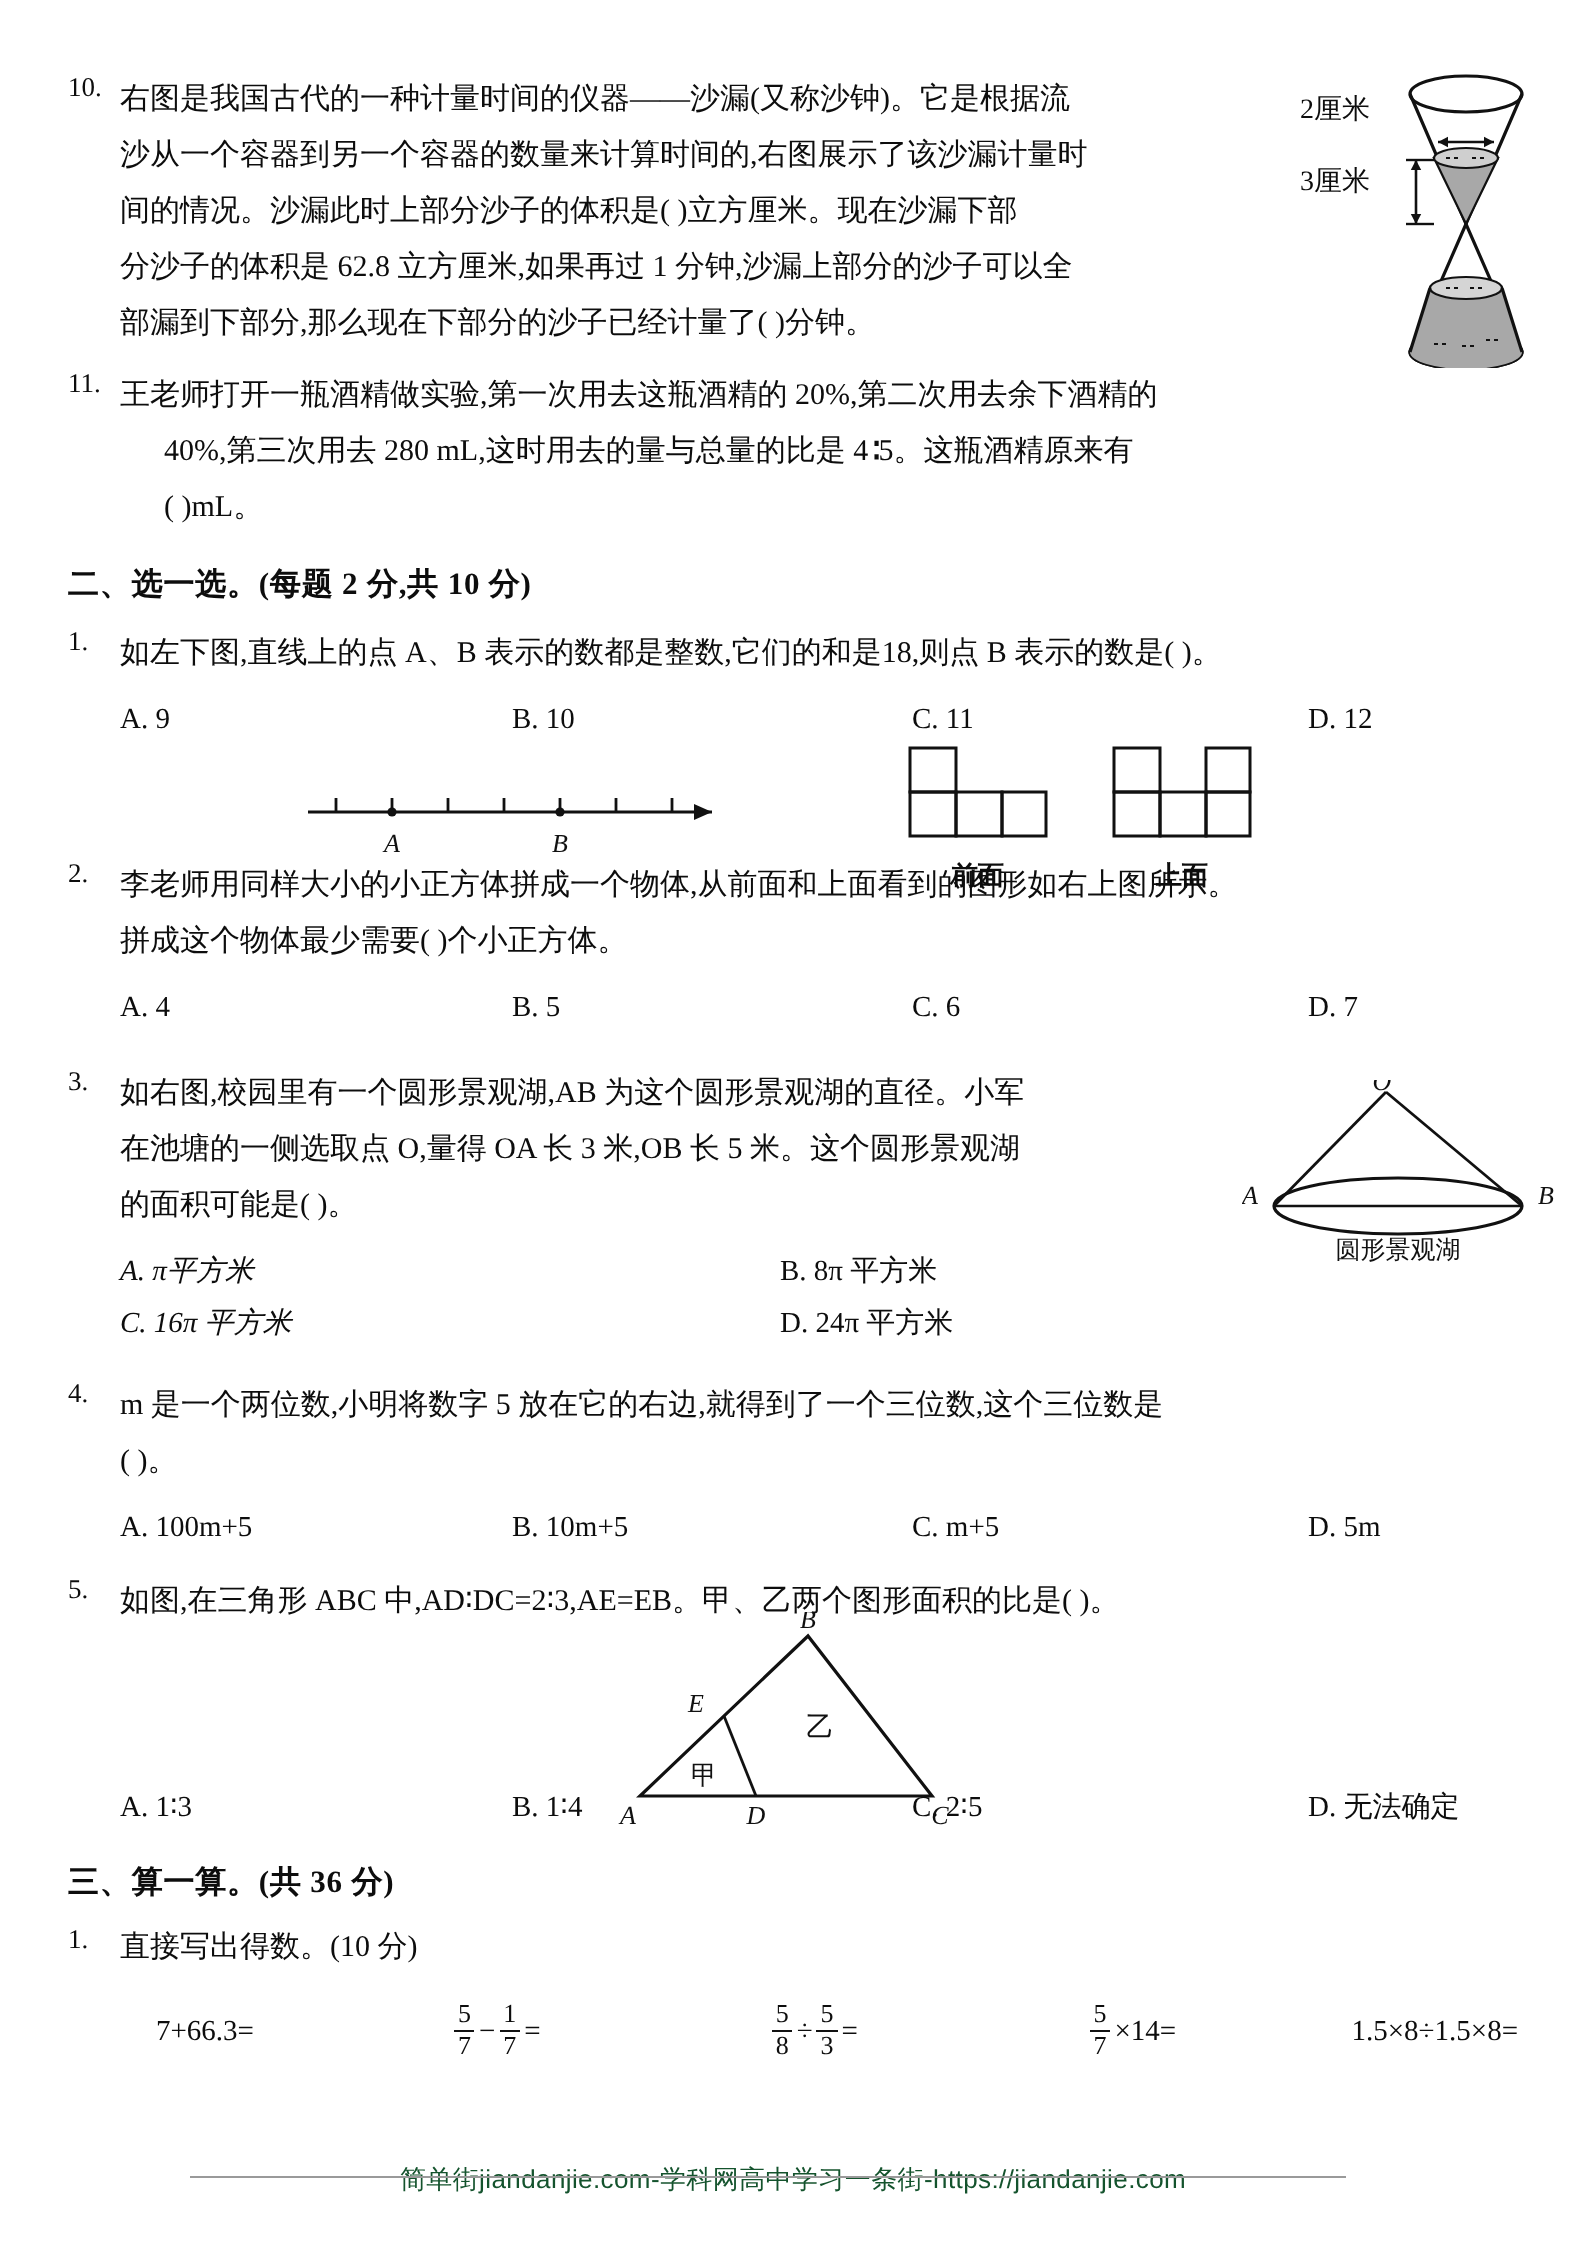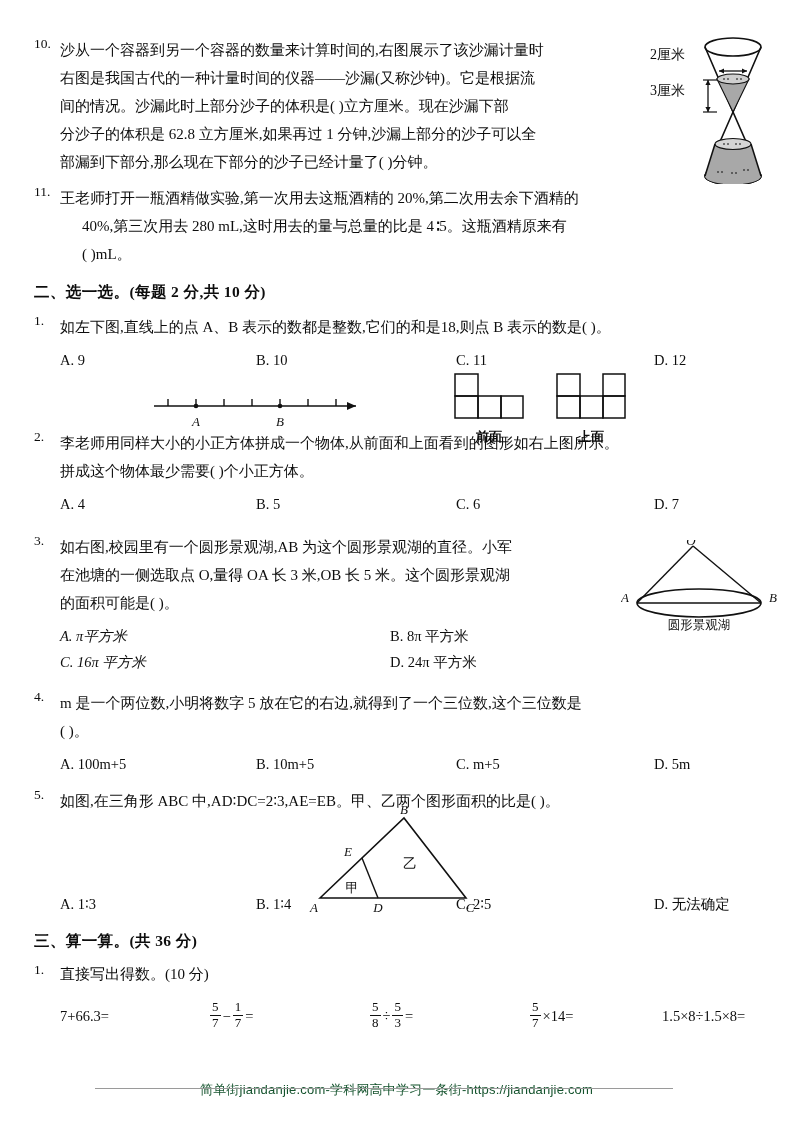--- a/index.html
+++ b/index.html
@@ -95,21 +95,21 @@
 
   
   #lake { right: 12px; top: 540px; text-align: center; }
 
   
   #triangle { left: 306px; top: 806px; }
 
   
   .calc-row {
     display: flex;
-    margin-left: 26px;
+    margin-left: 44px;
     font-size: 14.5px;
     align-items: center;
     height: 44px;
   }
   .calc-row > span { display: inline-flex; align-items: center; }
   .c1 { width: 148px; }
   .c2 { width: 160px; }
   .c3 { width: 160px; }
   .c4 { width: 134px; }
   .c5 { width: auto; }
@@ -136,22 +136,22 @@
   }
 </style>
 </head>
 <body>
 
 <div class="page">
 
   <div class="qblock">
     <span class="qnum">10.</span>
     <div class="qbody">
+      <span class="ln">右图是我国古代的一种计量时间的仪器——沙漏(又称沙钟)。它是根据流</span>
       <span class="ln">沙从一个容器到另一个容器的数量来计算时间的,右图展示了该沙漏计量时</span>
-      <span class="ln">右图是我国古代的一种计量时间的仪器——沙漏(又称沙钟)。它是根据流</span>
       <span class="ln">间的情况。沙漏此时上部分沙子的体积是(    )立方厘米。现在沙漏下部</span>
       <span class="ln">分沙子的体积是 62.8 立方厘米,如果再过 1 分钟,沙漏上部分的沙子可以全</span>
       <span class="ln">部漏到下部分,那么现在下部分的沙子已经计量了(    )分钟。</span>
     </div>
   </div>
 
   <div class="fig" id="hourglass">
     <svg width="96" height="150" viewBox="0 0 96 150">
 
       <ellipse cx="60" cy="13" rx="28" ry="9" fill="none" stroke="#111" stroke-width="1.6"></ellipse>

